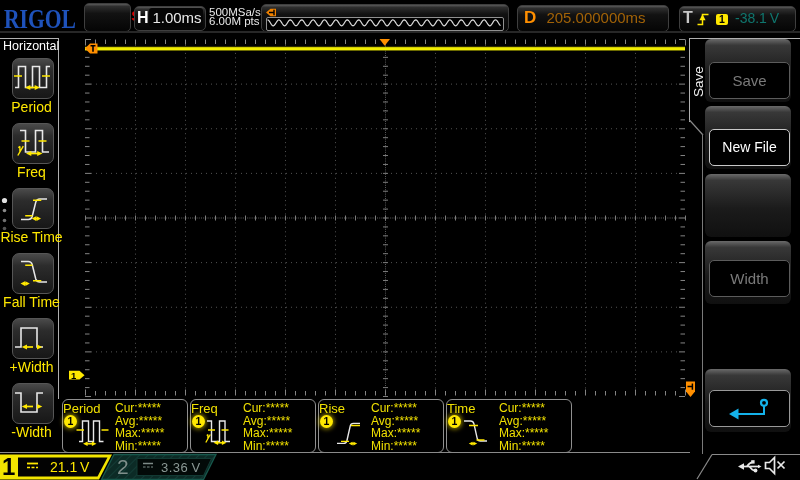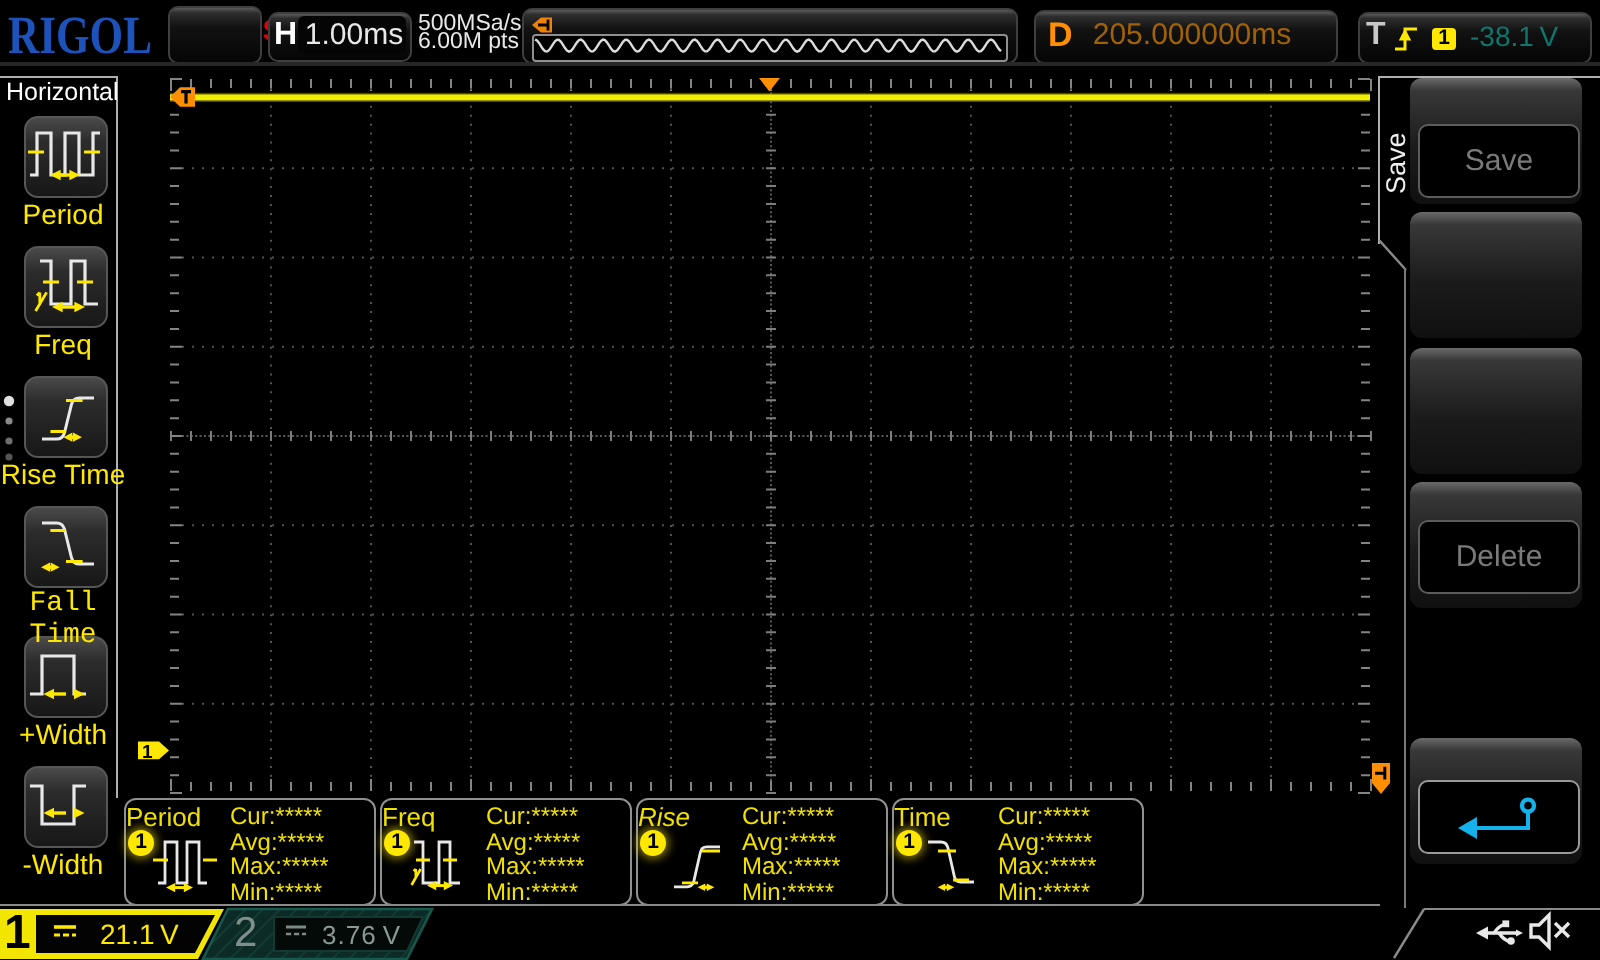--- a/index.html
+++ b/index.html
@@ -59,49 +59,50 @@
 <div class="abs" style="left:3px;top:39px;color:#fff;font-size:12.5px;">Horizontal</div>
 <div class="sbtn" style="top:58px;"></div>
 <div class="sbtn" style="top:123px;"></div>
 <div class="sbtn" style="top:188px;"></div>
 <div class="sbtn" style="top:253px;"></div>
 <div class="sbtn" style="top:318px;"></div>
 <div class="sbtn" style="top:383px;"></div>
 <div class="slab" style="top:99px;">Period</div>
 <div class="slab" style="top:164px;">Freq</div>
 <div class="slab" style="top:229px;">Rise Time</div>
-<div class="slab" style="top:294px;font-family:Liberation Mono, monospace;">Fall Time</div>
+<div class="slab" style="top:294px;">Fall Time</div>
 <div class="slab" style="top:359px;">+Width</div>
 <div class="slab" style="top:424px;">-Width</div>
 
 <div class="abs" style="left:690px;top:38px;width:110px;height:1px;background:#b0b0b0;"></div>
 <div class="abs" style="left:689px;top:38px;width:1px;height:84px;background:#b0b0b0;"></div>
 <svg class="abs" style="left:688px;top:120px;" width="16" height="16" viewBox="0 0 16 16">
       <line x1="1.5" y1="0" x2="15" y2="15" stroke="#8a8a8a" stroke-width="1.2"></line>
     </svg>
 <div class="abs" style="left:702px;top:134px;width:1px;height:320px;background:#7a7a7a;"></div>
 <svg class="abs" style="left:688px;top:56px;" width="18" height="48" viewBox="0 0 18 48">
 <text transform="translate(14.5,41) rotate(-90)" font-size="13.5" fill="#f0f0f0" font-family="Liberation Sans, sans-serif">Save</text>
     </svg>
 <div class="mbtn" style="top:39px;"></div>
 <div class="mbtn" style="top:106px;"></div>
 <div class="mbtn" style="top:174px;"></div>
 <div class="mbtn" style="top:241px;"></div>
 <div class="mbtn" style="top:369px;"></div>
 <div class="minner" style="top:62px;border:1px solid #5c5c5c;color:#7a7a7a;">Save</div>
-<div class="minner" style="top:260px;border:1px solid #5c5c5c;color:#7a7a7a;">Delete</div>
+<div class="minner" style="top:129px;border:1px solid #c8c8c8;color:#fff;font-size:14px;">New File</div>
+<div class="minner" style="top:260px;border:1px solid #5c5c5c;color:#7a7a7a;">Width</div>
 <div class="minner" style="top:390px;border:1px solid #999;"></div>
 
 <div class="mpanel" style="left:62px;"></div>
 <div class="mpanel" style="left:190px;"></div>
 <div class="mpanel" style="left:318px;"></div>
 <div class="mpanel" style="left:446px;"></div>
 <div class="abs mtitle" style="left:63px;top:401px;">Period</div>
 <div class="abs mtitle" style="left:191px;top:401px;">Freq</div>
-<div class="abs mtitle" style="left:319px;top:401px;font-style:italic;">Rise</div>
+<div class="abs mtitle" style="left:319px;top:401px;">Rise</div>
 <div class="abs mtitle" style="left:447px;top:401px;">Time</div>
 <div class="mcir" style="left:64px;top:415px;">1</div>
 <div class="mcir" style="left:192px;top:415px;">1</div>
 <div class="mcir" style="left:320px;top:415px;">1</div>
 <div class="mcir" style="left:448px;top:415px;">1</div>
 <div class="abs mrow" style="left:115px;top:402px;">Cur:*****
 Avg:*****
 Max:*****
 Min:*****</div>
 <div class="abs mrow" style="left:243px;top:402px;">Cur:*****
@@ -116,21 +117,21 @@
 Avg:*****
 Max:*****
 Min:*****</div>
 
 <div class="abs" style="left:0;top:452px;width:690px;height:1px;background:#8a8a8a;"></div>
 <div class="abs" style="left:712px;top:454px;width:88px;height:1px;background:#8a8a8a;"></div>
 <div class="abs" style="left:2px;top:453px;width:16px;height:27px;color:#000;font-size:24px;
      font-weight:bold;z-index:3;">1</div>
 <div class="abs" style="left:50px;top:459px;width:40px;height:16px;color:#ffe800;font-size:14px;z-index:3;">21.1 V</div>
 <div class="abs" style="left:117px;top:455px;width:16px;height:26px;color:#7f8f8b;font-size:21px;z-index:3;">2</div>
-<div class="abs" style="left:161px;top:460px;width:46px;height:15px;color:#8b9995;font-size:13px;letter-spacing:0.5px;z-index:3;">3.76 V</div>
+<div class="abs" style="left:161px;top:460px;width:46px;height:15px;color:#8b9995;font-size:13px;letter-spacing:0.5px;z-index:3;">3.36 V</div>
 
 <svg class="abs" style="left:0;top:0;z-index:2;" width="800" height="480" viewBox="0 0 800 480">
   <defs>
     <pattern id="hatch" width="6" height="6" patternTransform="rotate(45)" patternUnits="userSpaceOnUse">
       <rect width="6" height="6" fill="#0c2b26"></rect>
       <line x1="0" y1="0" x2="0" y2="6" stroke="#143f38" stroke-width="1.6"></line>
     </pattern>
   </defs>
 
 <path d="M85.5,39.5v6 M85.5,389.5v6 M95.5,39.5v4.5 M95.5,391.0v4.5 M105.5,39.5v4.5 M105.5,391.0v4.5 M115.5,39.5v4.5 M115.5,391.0v4.5 M125.5,39.5v4.5 M125.5,391.0v4.5 M135.5,39.5v6 M135.5,389.5v6 M145.5,39.5v4.5 M145.5,391.0v4.5 M155.5,39.5v4.5 M155.5,391.0v4.5 M165.5,39.5v4.5 M165.5,391.0v4.5 M175.5,39.5v4.5 M175.5,391.0v4.5 M185.5,39.5v6 M185.5,389.5v6 M195.5,39.5v4.5 M195.5,391.0v4.5 M205.5,39.5v4.5 M205.5,391.0v4.5 M215.5,39.5v4.5 M215.5,391.0v4.5 M225.5,39.5v4.5 M225.5,391.0v4.5 M235.5,39.5v6 M235.5,389.5v6 M245.5,39.5v4.5 M245.5,391.0v4.5 M255.5,39.5v4.5 M255.5,391.0v4.5 M265.5,39.5v4.5 M265.5,391.0v4.5 M275.5,39.5v4.5 M275.5,391.0v4.5 M285.5,39.5v6 M285.5,389.5v6 M295.5,39.5v4.5 M295.5,391.0v4.5 M305.5,39.5v4.5 M305.5,391.0v4.5 M315.5,39.5v4.5 M315.5,391.0v4.5 M325.5,39.5v4.5 M325.5,391.0v4.5 M335.5,39.5v6 M335.5,389.5v6 M345.5,39.5v4.5 M345.5,391.0v4.5 M355.5,39.5v4.5 M355.5,391.0v4.5 M365.5,39.5v4.5 M365.5,391.0v4.5 M375.5,39.5v4.5 M375.5,391.0v4.5 M385.5,39.5v6 M385.5,389.5v6 M395.5,39.5v4.5 M395.5,391.0v4.5 M405.5,39.5v4.5 M405.5,391.0v4.5 M415.5,39.5v4.5 M415.5,391.0v4.5 M425.5,39.5v4.5 M425.5,391.0v4.5 M435.5,39.5v6 M435.5,389.5v6 M445.5,39.5v4.5 M445.5,391.0v4.5 M455.5,39.5v4.5 M455.5,391.0v4.5 M465.5,39.5v4.5 M465.5,391.0v4.5 M475.5,39.5v4.5 M475.5,391.0v4.5 M485.5,39.5v6 M485.5,389.5v6 M495.5,39.5v4.5 M495.5,391.0v4.5 M505.5,39.5v4.5 M505.5,391.0v4.5 M515.5,39.5v4.5 M515.5,391.0v4.5 M525.5,39.5v4.5 M525.5,391.0v4.5 M535.5,39.5v6 M535.5,389.5v6 M545.5,39.5v4.5 M545.5,391.0v4.5 M555.5,39.5v4.5 M555.5,391.0v4.5 M565.5,39.5v4.5 M565.5,391.0v4.5 M575.5,39.5v4.5 M575.5,391.0v4.5 M585.5,39.5v6 M585.5,389.5v6 M595.5,39.5v4.5 M595.5,391.0v4.5 M605.5,39.5v4.5 M605.5,391.0v4.5 M615.5,39.5v4.5 M615.5,391.0v4.5 M625.5,39.5v4.5 M625.5,391.0v4.5 M635.5,39.5v6 M635.5,389.5v6 M645.5,39.5v4.5 M645.5,391.0v4.5 M655.5,39.5v4.5 M655.5,391.0v4.5 M665.5,39.5v4.5 M665.5,391.0v4.5 M675.5,39.5v4.5 M675.5,391.0v4.5 M685.5,39.5v6 M685.5,389.5v6" stroke="#848484" stroke-width="1" fill="none"></path>

